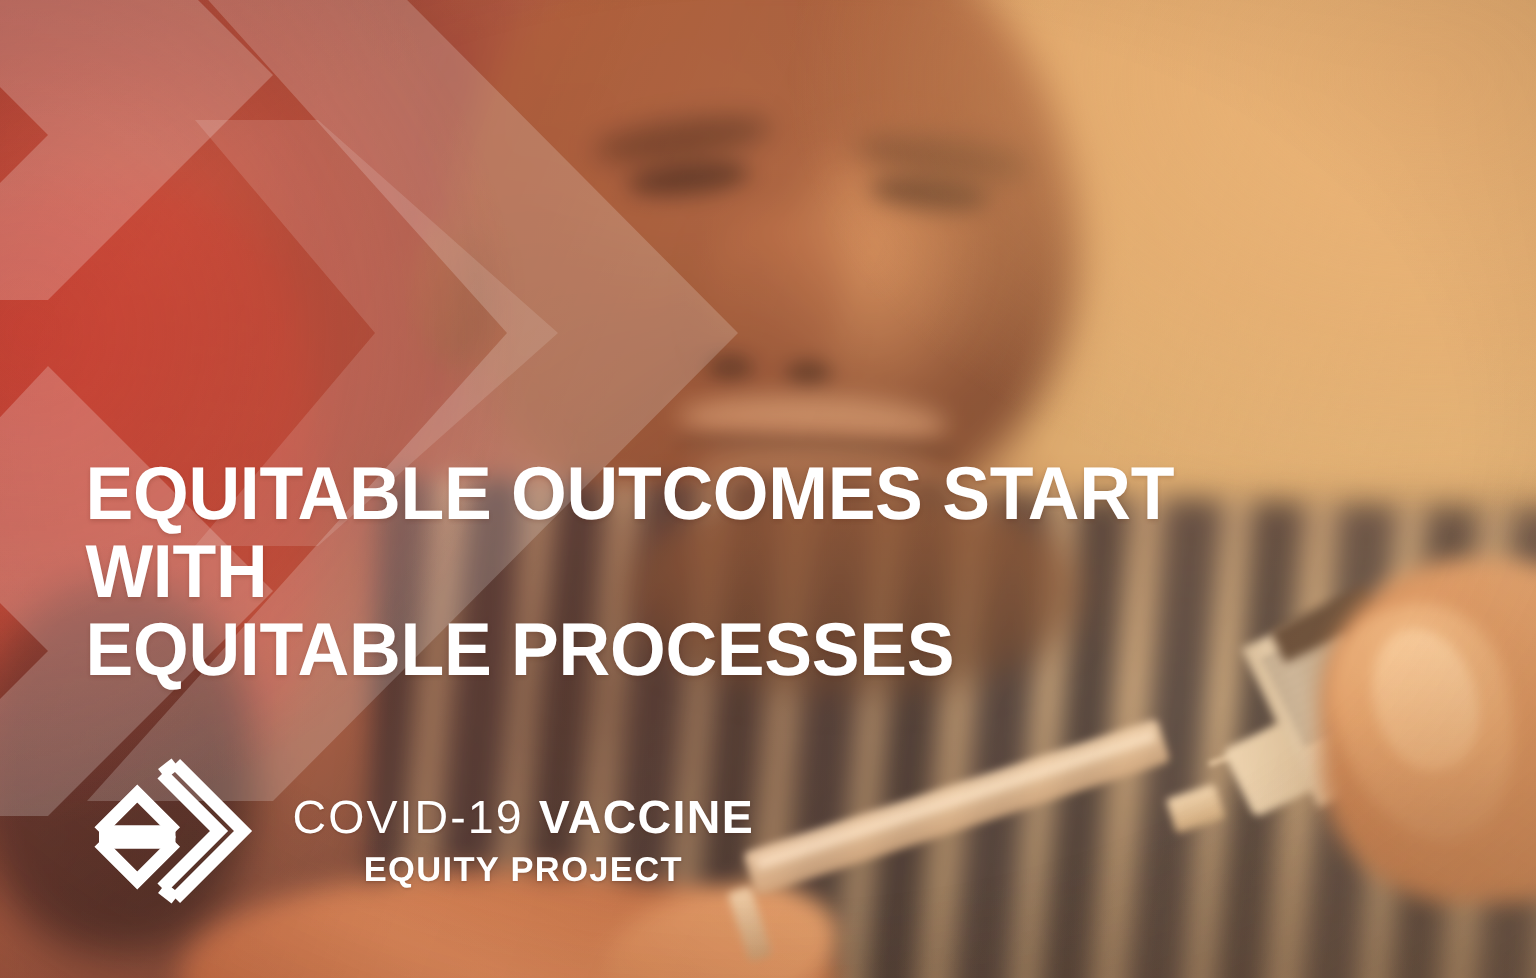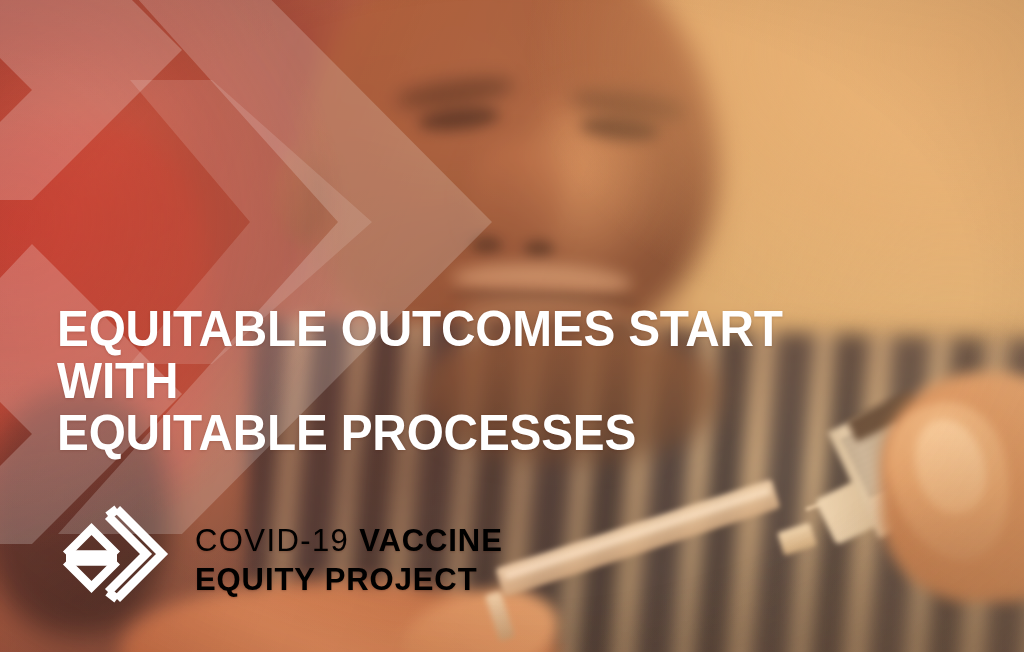--- a/index.html
+++ b/index.html
@@ -303,36 +303,37 @@
     position:absolute;
     left:55px; top:504px;
     display:flex;
     align-items:center;
     gap:22px;
   }
   .logo-mark { width:118px; height:108px; flex:0 0 auto; }
   .logo-mark svg { width:100%; height:100%; display:block; }
 
   .logo-words {
-    color:#000000;
+    color:#ffffff;
     line-height:1.0;
     padding-top:4px;
+    text-align:center;
   }
   .logo-line1 {
     font-family:"Liberation Sans", sans-serif;
     font-size:31px;
     letter-spacing:1.4px;
     white-space:nowrap;
     text-shadow:0 1px 2px rgba(70,26,14,.25);
   }
   .logo-line1 .lw-light { font-weight:400; }
   .logo-line1 .lw-bold  { font-weight:700; letter-spacing:0.9px; }
   .logo-line2 {
     font-family:"Liberation Sans", sans-serif;
-    font-size:31px;
+    font-size:23px;
     font-weight:700;
     letter-spacing:0.9px;
     margin-top:8px;
     white-space:nowrap;
     text-shadow:0 1px 2px rgba(70,26,14,.25);
   }
 </style>
 </head>
 <body>
 

